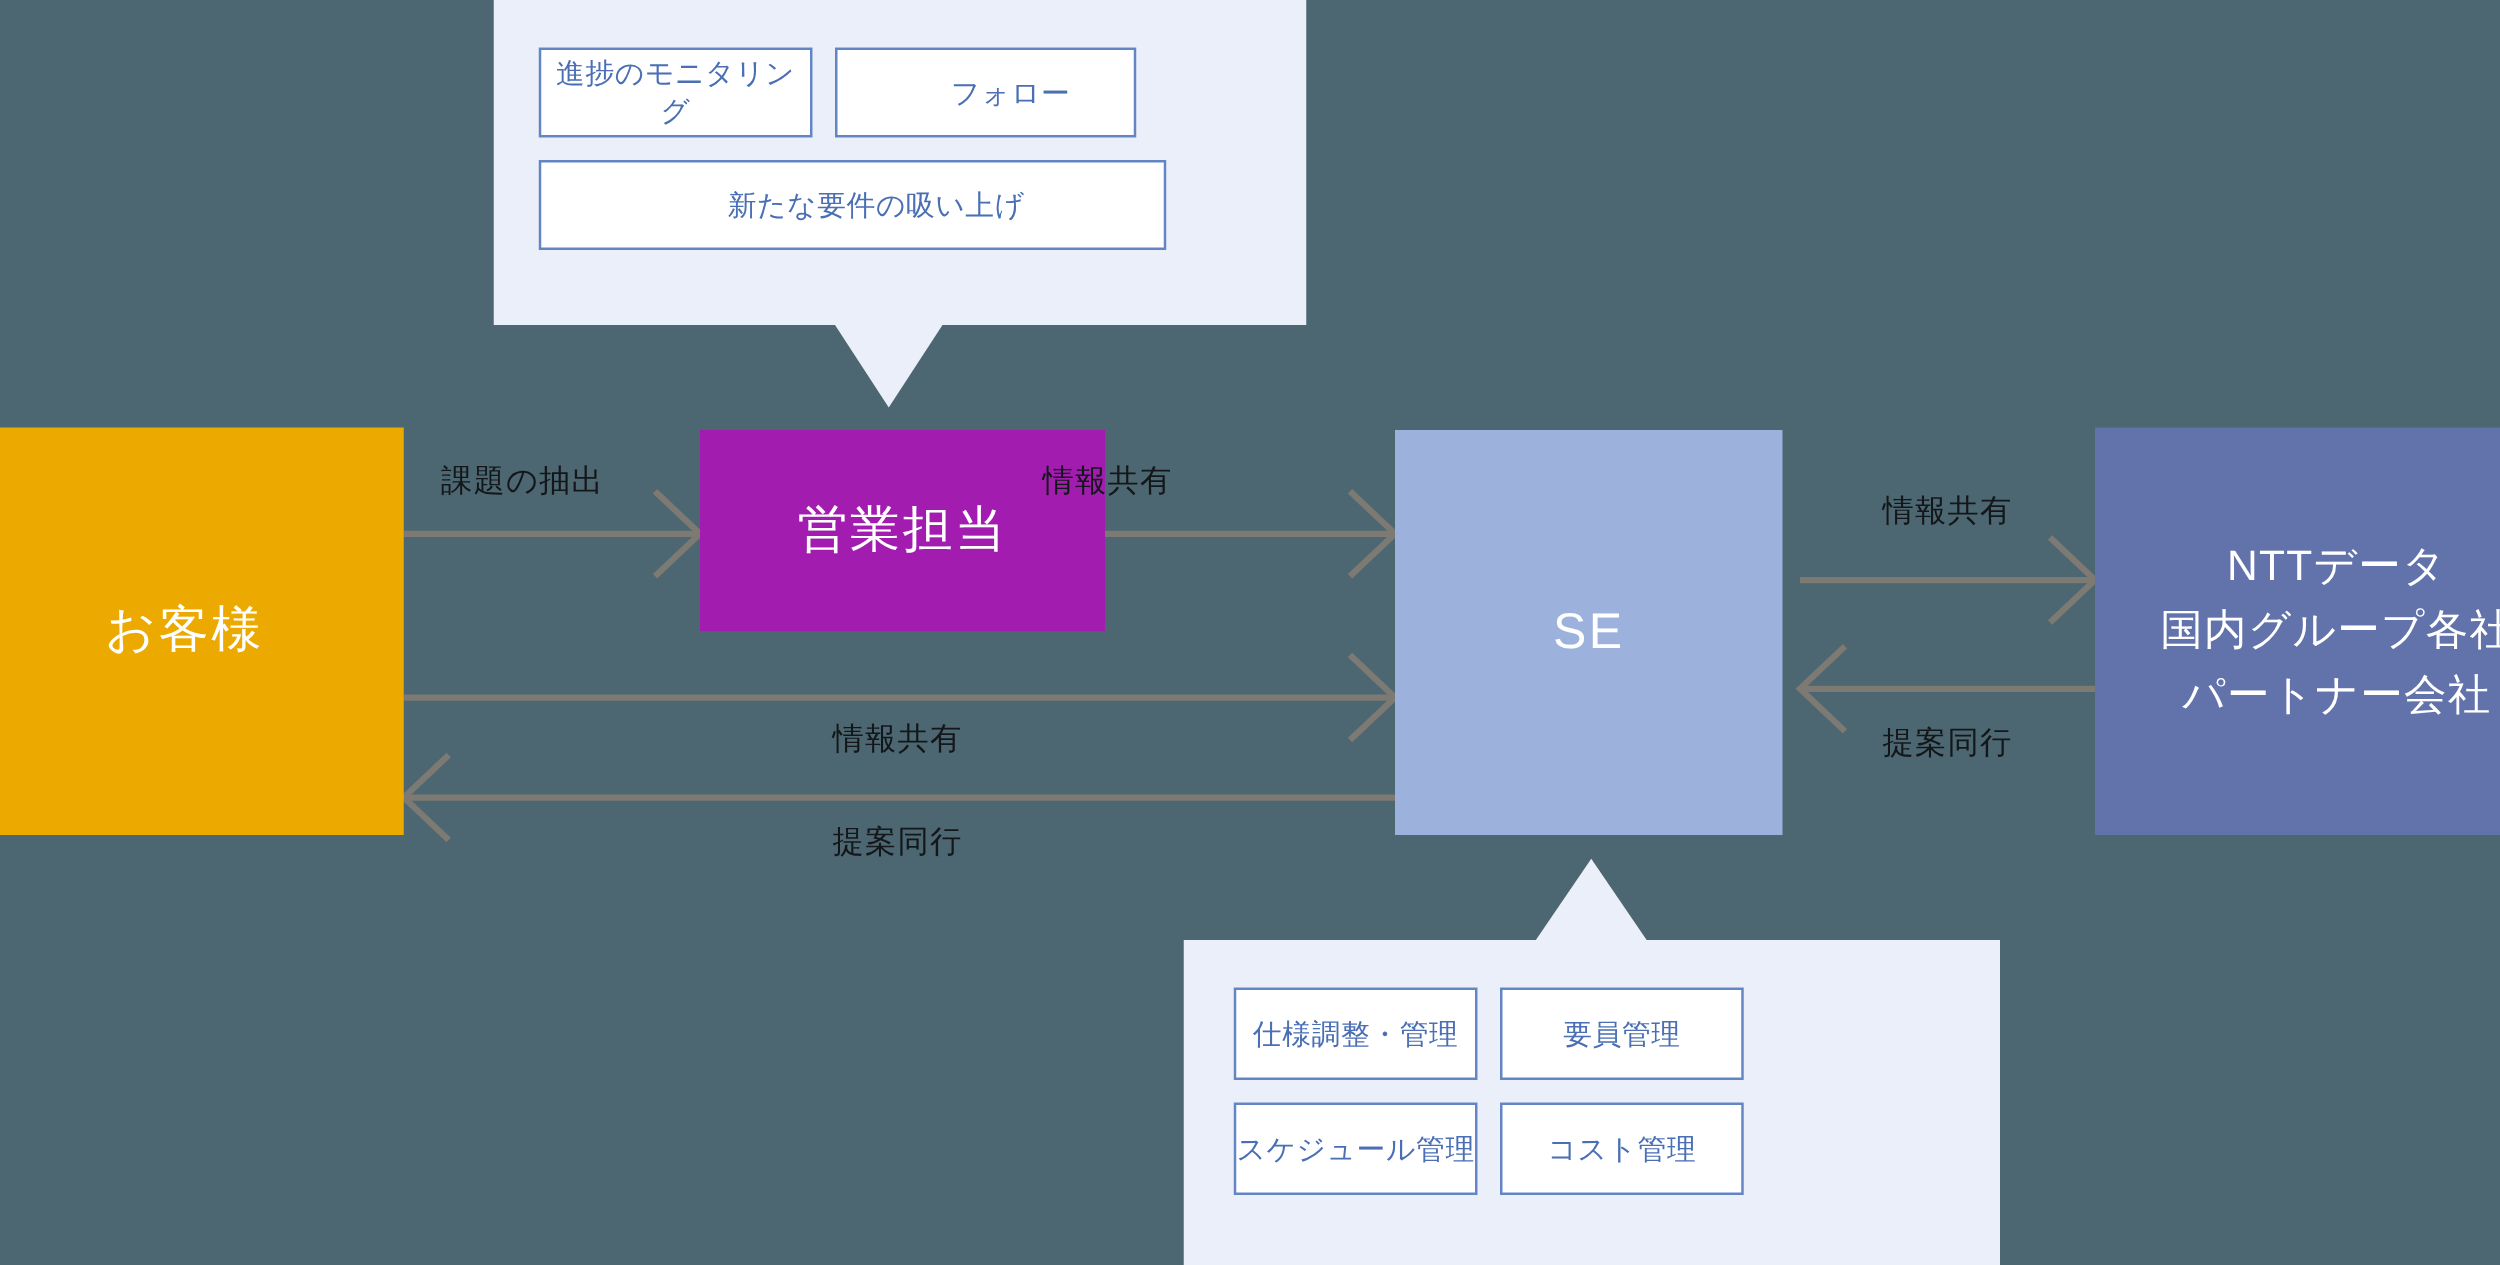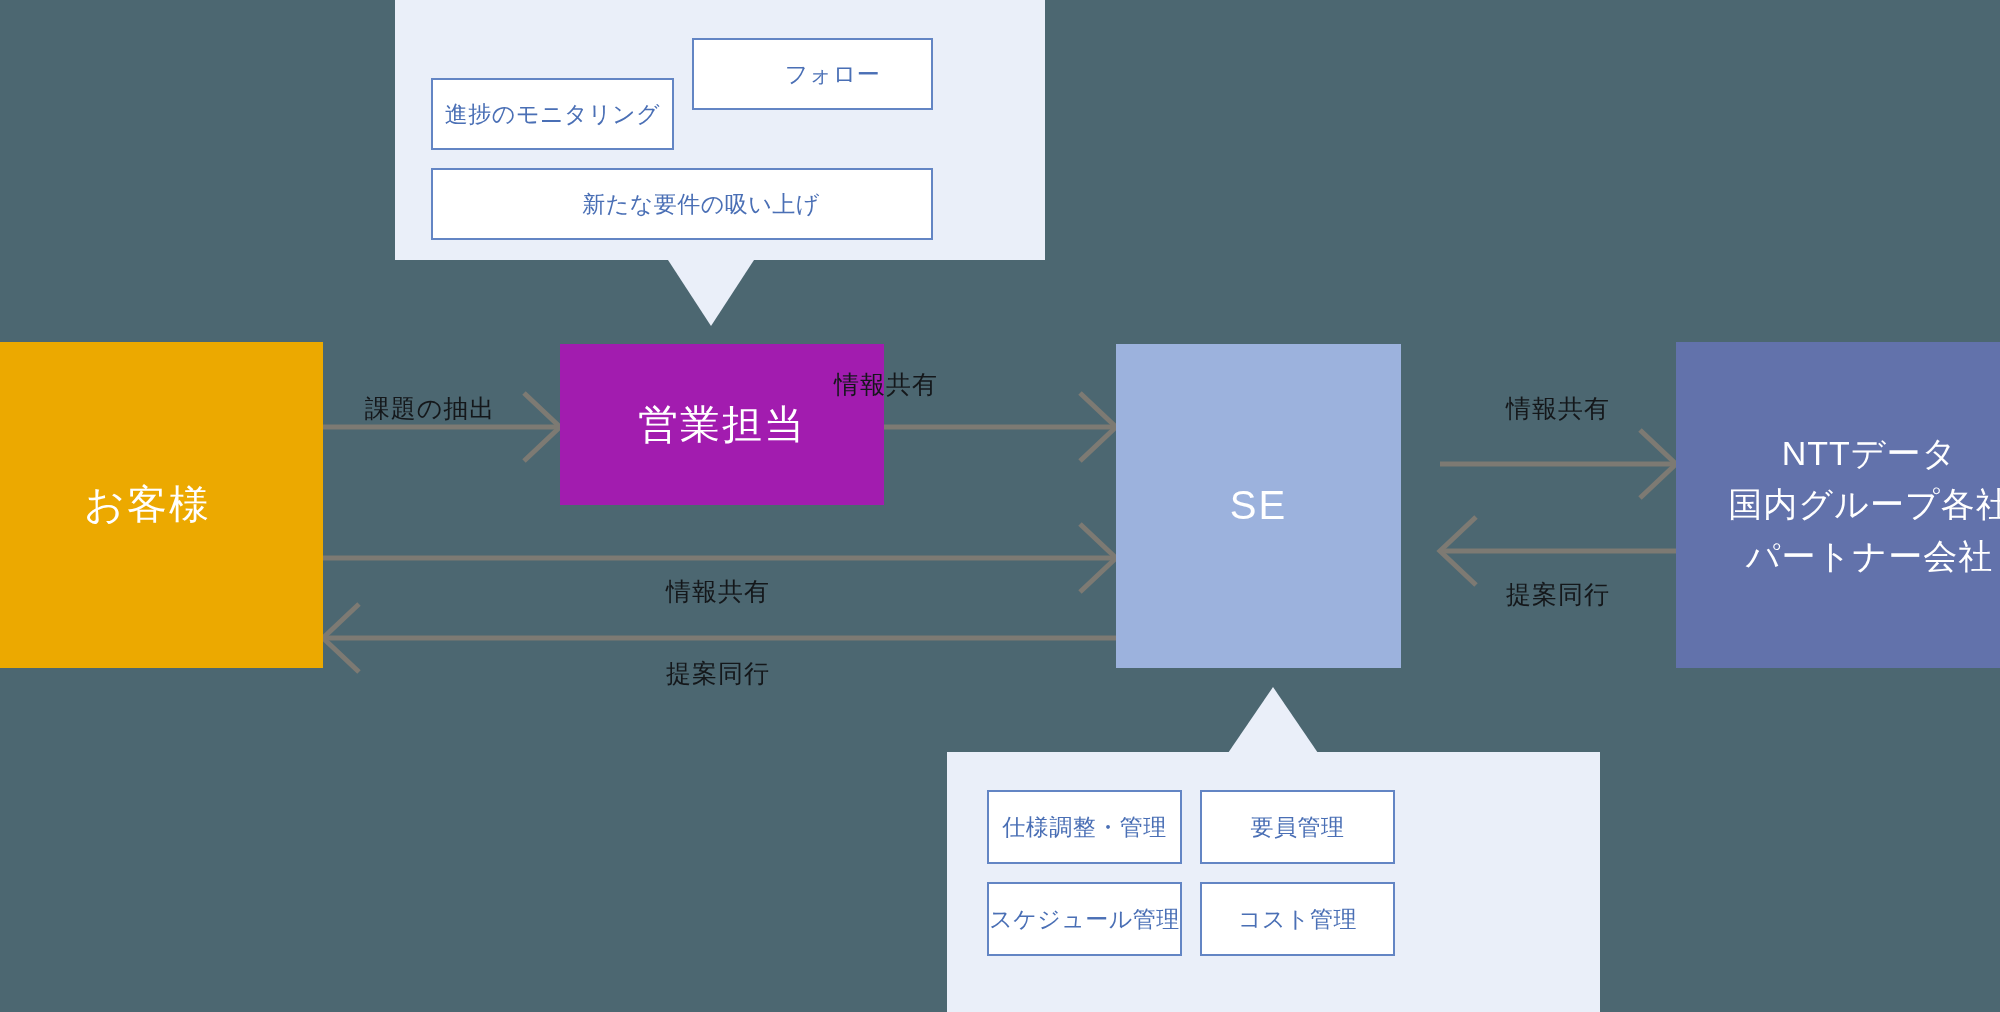--- a/index.html
+++ b/index.html
@@ -39,21 +39,21 @@
   }
   #node-sales {
     left: 560px; top: 344px;
     width: 324px; height: 161px;
     background: #a21caf;
     font-size: 40px;
     letter-spacing: 2px;
   }
   #node-se {
     left: 1116px; top: 344px;
-    width: 285px; height: 324px;
+    width: 310px; height: 324px;
     background: #9cb2dd;
     font-size: 40px;
     letter-spacing: 2px;
   }
   #node-partners {
     left: 1676px; top: 342px;
     width: 352px; height: 326px;
     background: #6272ab;
     font-size: 34px;
     letter-spacing: 1px;
@@ -94,21 +94,21 @@
     color: #4a6fb5;
     display: flex;
     align-items: center;
     justify-content: center;
     text-align: center;
     font-size: 23px;
     height: 72px;
     box-sizing: border-box;
     letter-spacing: 0.5px;
   }
-  #callout-top .chip-monitoring { width: 243px; margin-top: 40px; }
+  #callout-top .chip-monitoring { width: 219px; }
   #callout-top .chip-follow     { width: 241px; padding-left: 40px; }
   #callout-top .chip-new-req    { width: 502px; padding-left: 38px; }
   #callout-bottom .chip         { width: 195px; height: 74px; }
 
   
   .tail {
     position: absolute;
     width: 0; height: 0;
   }
   #tail-top {
@@ -135,21 +135,21 @@
 
   
   .edge-label {
     position: absolute;
     color: #14171a;
     font-size: 25px;
     white-space: nowrap;
     letter-spacing: 1px;
     transform: translate(-50%, -50%);
   }
-  #label-issue        { left: 430px; top: 384px; margin-top: 24px; }
+  #label-issue        { left: 418px; top: 384px; }
   #label-share-sales  { left: 718px; top: 562px; }
   #label-share-cust   { left: 718px; top: 591px; }
   #label-accompany-cust { left: 718px; top: 673px; }
   #label-share-partner  { left: 1558px; top: 408px; }
   #label-accompany-partner { left: 1558px; top: 594px; }
 </style>
 </head>
 <body>
 
 <div id="stage">

